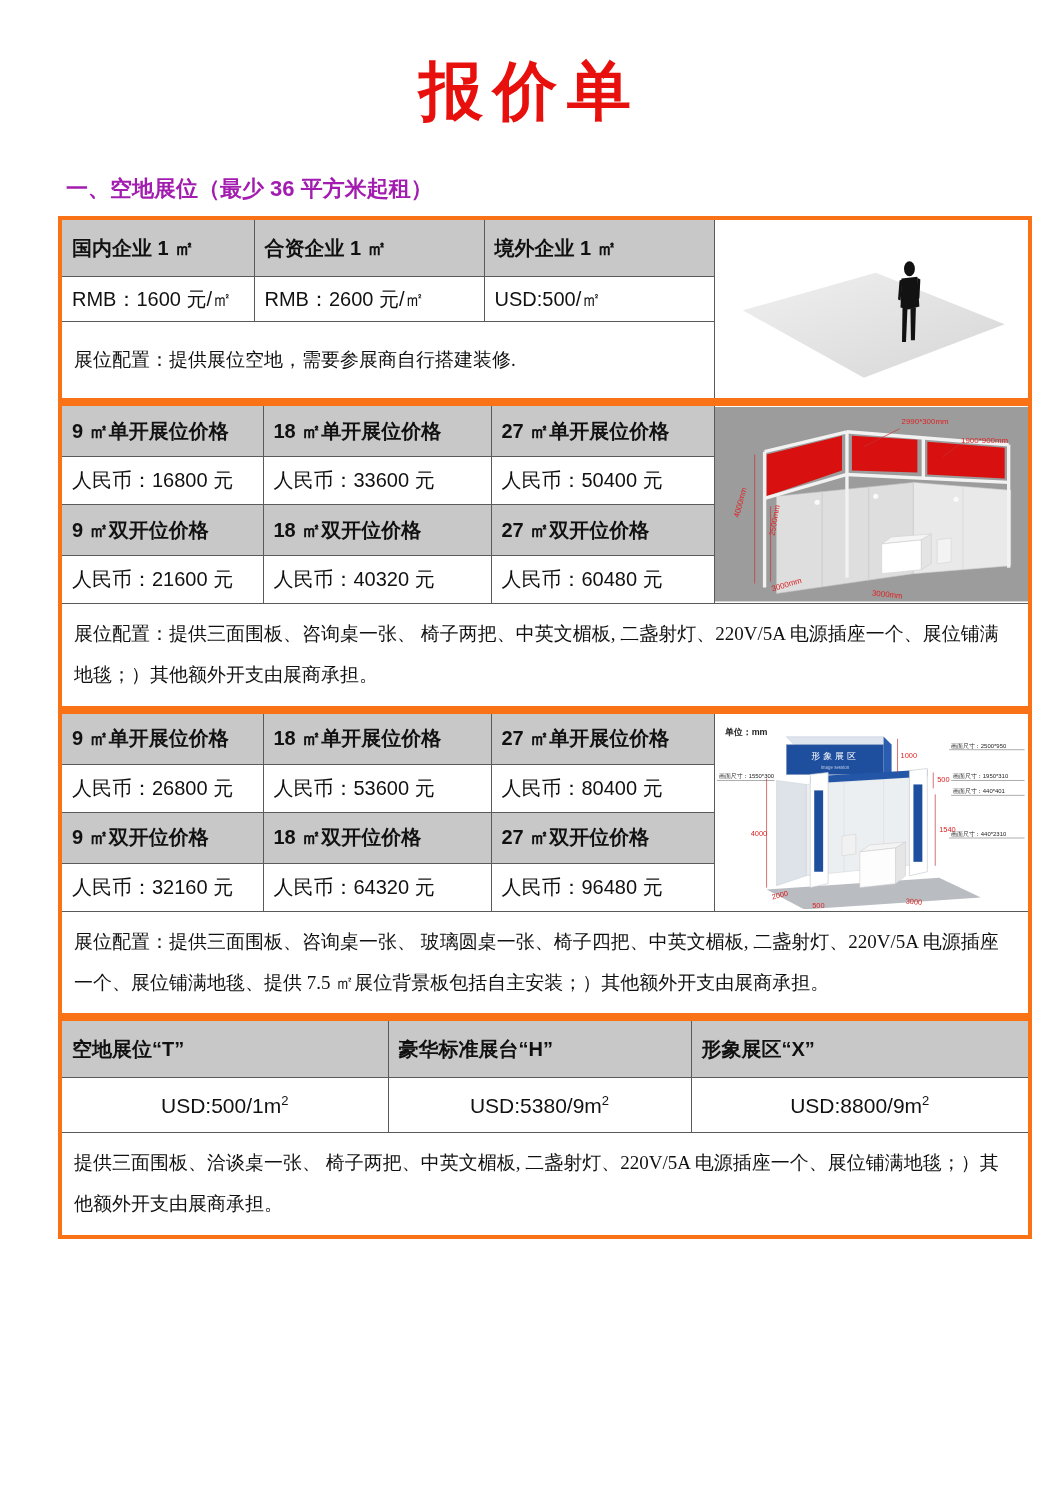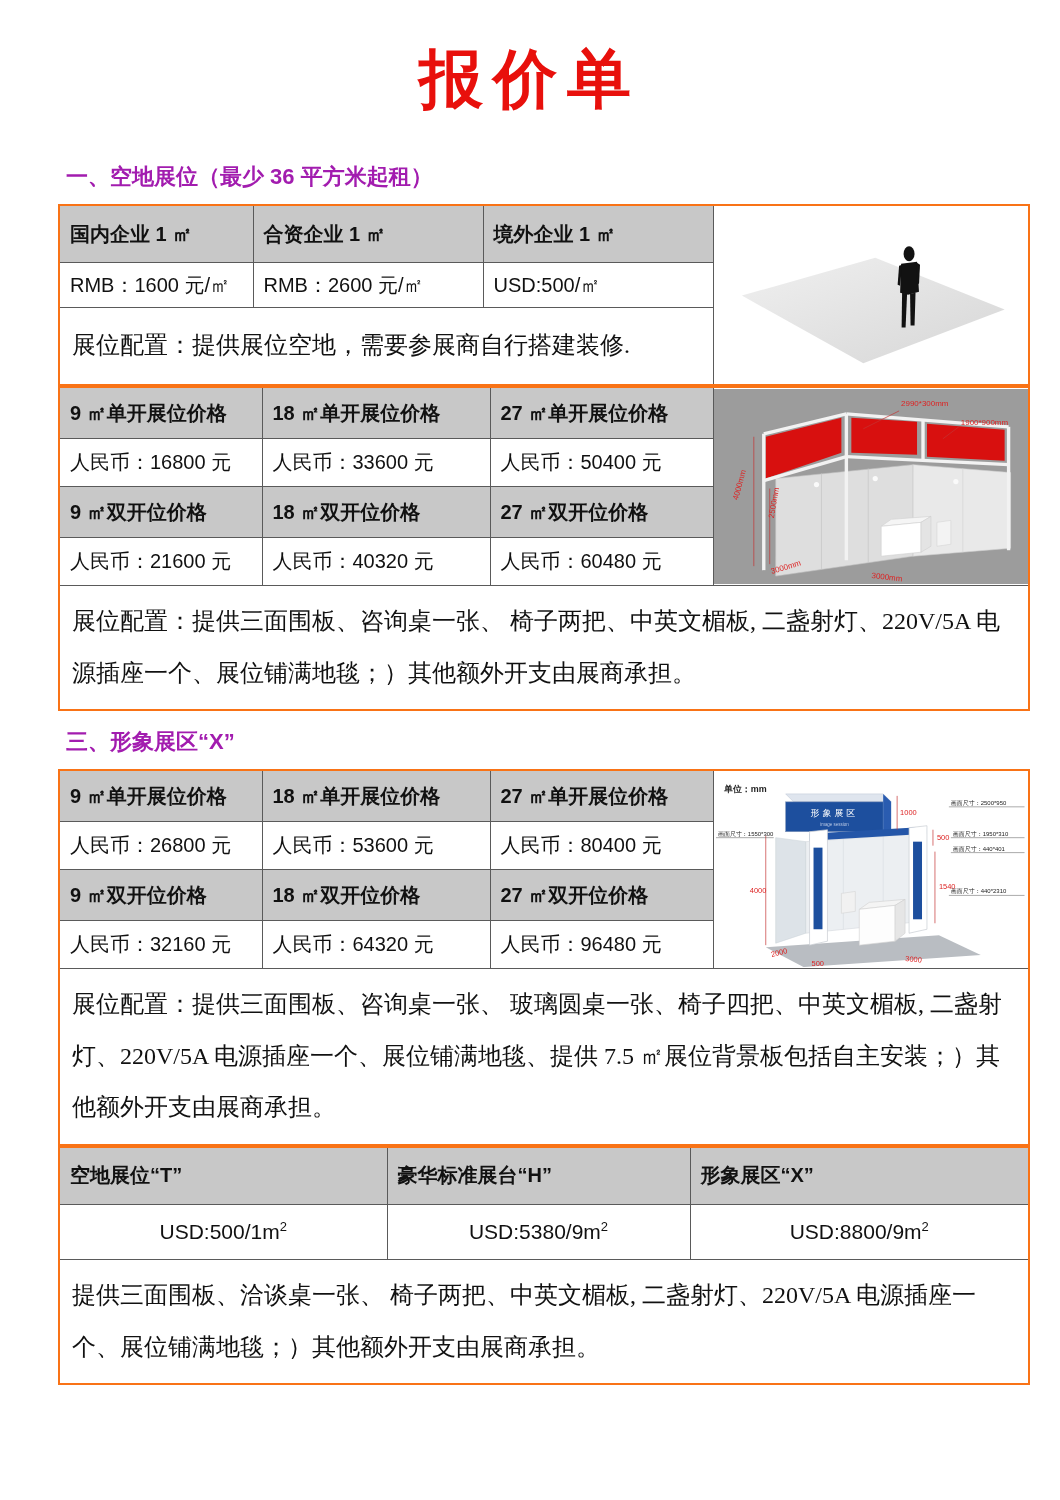--- a/index.html
+++ b/index.html
@@ -1,33 +1,33 @@
 <!DOCTYPE html>
 <html><head>
 <meta charset="utf-8">
 <style>
   html,body{margin:0;padding:0;background:#ffffff;}
   body{width:1060px;height:1500px;font-family:"Liberation Sans",sans-serif;color:#111;position:relative;overflow:hidden;}
   .page{width:1060px;height:1500px;background:#fff;}
-  .title{color:#e8100c;font-size:64px;font-weight:bold;text-align:center;letter-spacing:10px;padding-top:36px;height:100px;}
+  .title{color:#e8100c;font-size:64px;font-weight:bold;text-align:center;letter-spacing:10px;padding-top:48px;height:100px;}
   .content{padding-left:58px;width:970px;}
   .sec-heading{color:#a21caf;font-size:22px;font-weight:bold;margin:16px 0 12px 8px;}
   .sec-heading.first{margin-top:26px;}
   table{border-collapse:collapse;width:970px;table-layout:fixed;background:#fff;}
-  table{border:2px solid #f97316;}
+  table{border:4px solid #f97316;}
   td{border:1.5px solid #5a5a5a;padding:0 10px;font-size:20px;vertical-align:middle;overflow:hidden;}
   td.hdr{background:#c8c8c8;font-weight:bold;}
   .t1 .hdr{height:56px;}
   .t1 .price{height:44px;margin-top:44px;}
   .t1 .config{height:56px;}
   .t2 .hdr{height:50px;}
   .t2 .price{height:47px;}
   .t4 .hdr{height:56px;text-align:left;}
   .t4 .val{height:54px;text-align:center;font-size:21px;}
-  td.config{font-family:"Liberation Serif","DejaVu Serif",serif;font-size:24px;line-height:2.15;padding:10px 12px;font-weight:normal;}
+  td.config{font-family:"Liberation Serif","DejaVu Serif",serif;font-size:19px;line-height:2.15;padding:10px 12px;font-weight:normal;}
   td.img-cell{padding:0;background:#fff;}
   td.img-cell svg{display:block;width:100%;height:100%;}
   sup{font-size:13px;}
 </style>
 </head>
 <body>
 
 <div class="page">
   <div class="title">报价单</div>
   <div class="content">
@@ -158,21 +158,20 @@
         <td class="price">人民币：21600 元</td>
         <td class="price">人民币：40320 元</td>
         <td class="price">人民币：60480 元</td>
       </tr>
       <tr>
         <td class="config" colspan="4">展位配置：提供三面围板、咨询桌一张、 椅子两把、中英文楣板, 二盏射灯、220V/5A 电源插座一个、展位铺满地毯；）其他额外开支由展商承担。</td>
       </tr>
     </tbody>
       </table>
 
-    <div class="sec-heading">三、形象展区“X”</div>
     <table class="t2 t3">
       <colgroup>
           <col style="width:203px">
           <col style="width:228px">
           <col style="width:223px">
           <col style="width:316px">
         </colgroup>
       <tbody>
           <tr>
         <td class="hdr">9 ㎡单开展位价格</td>

